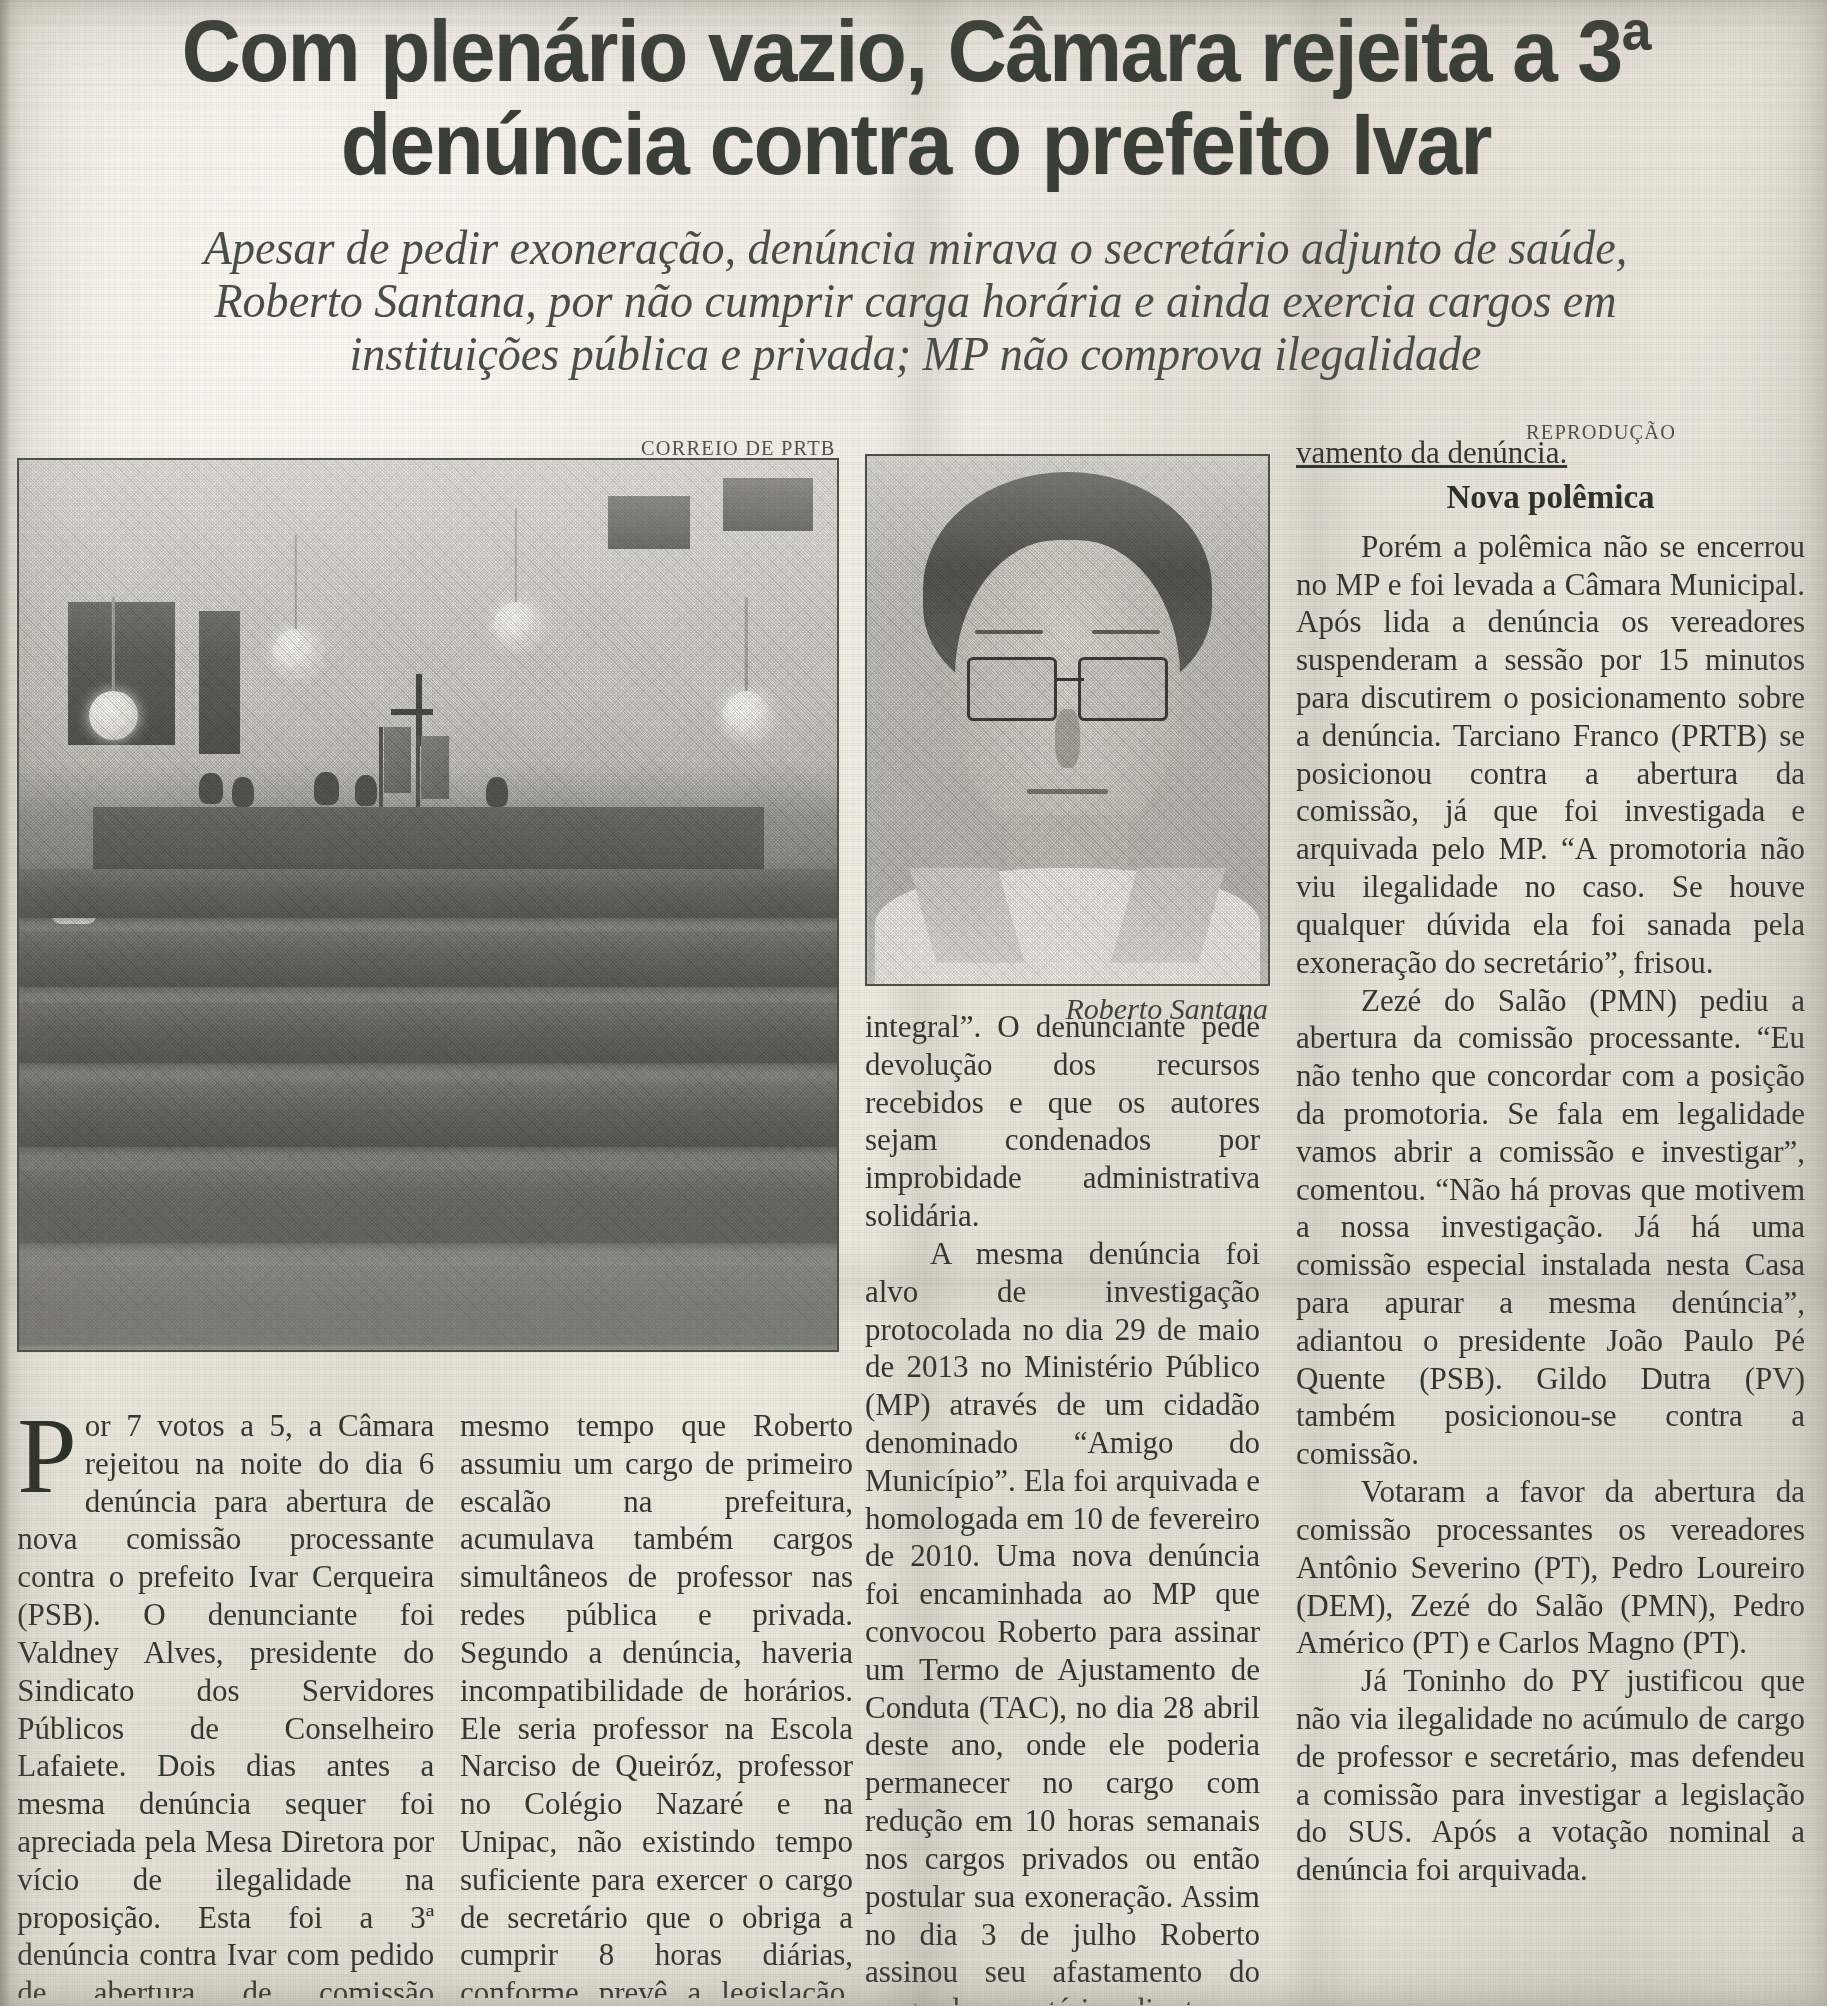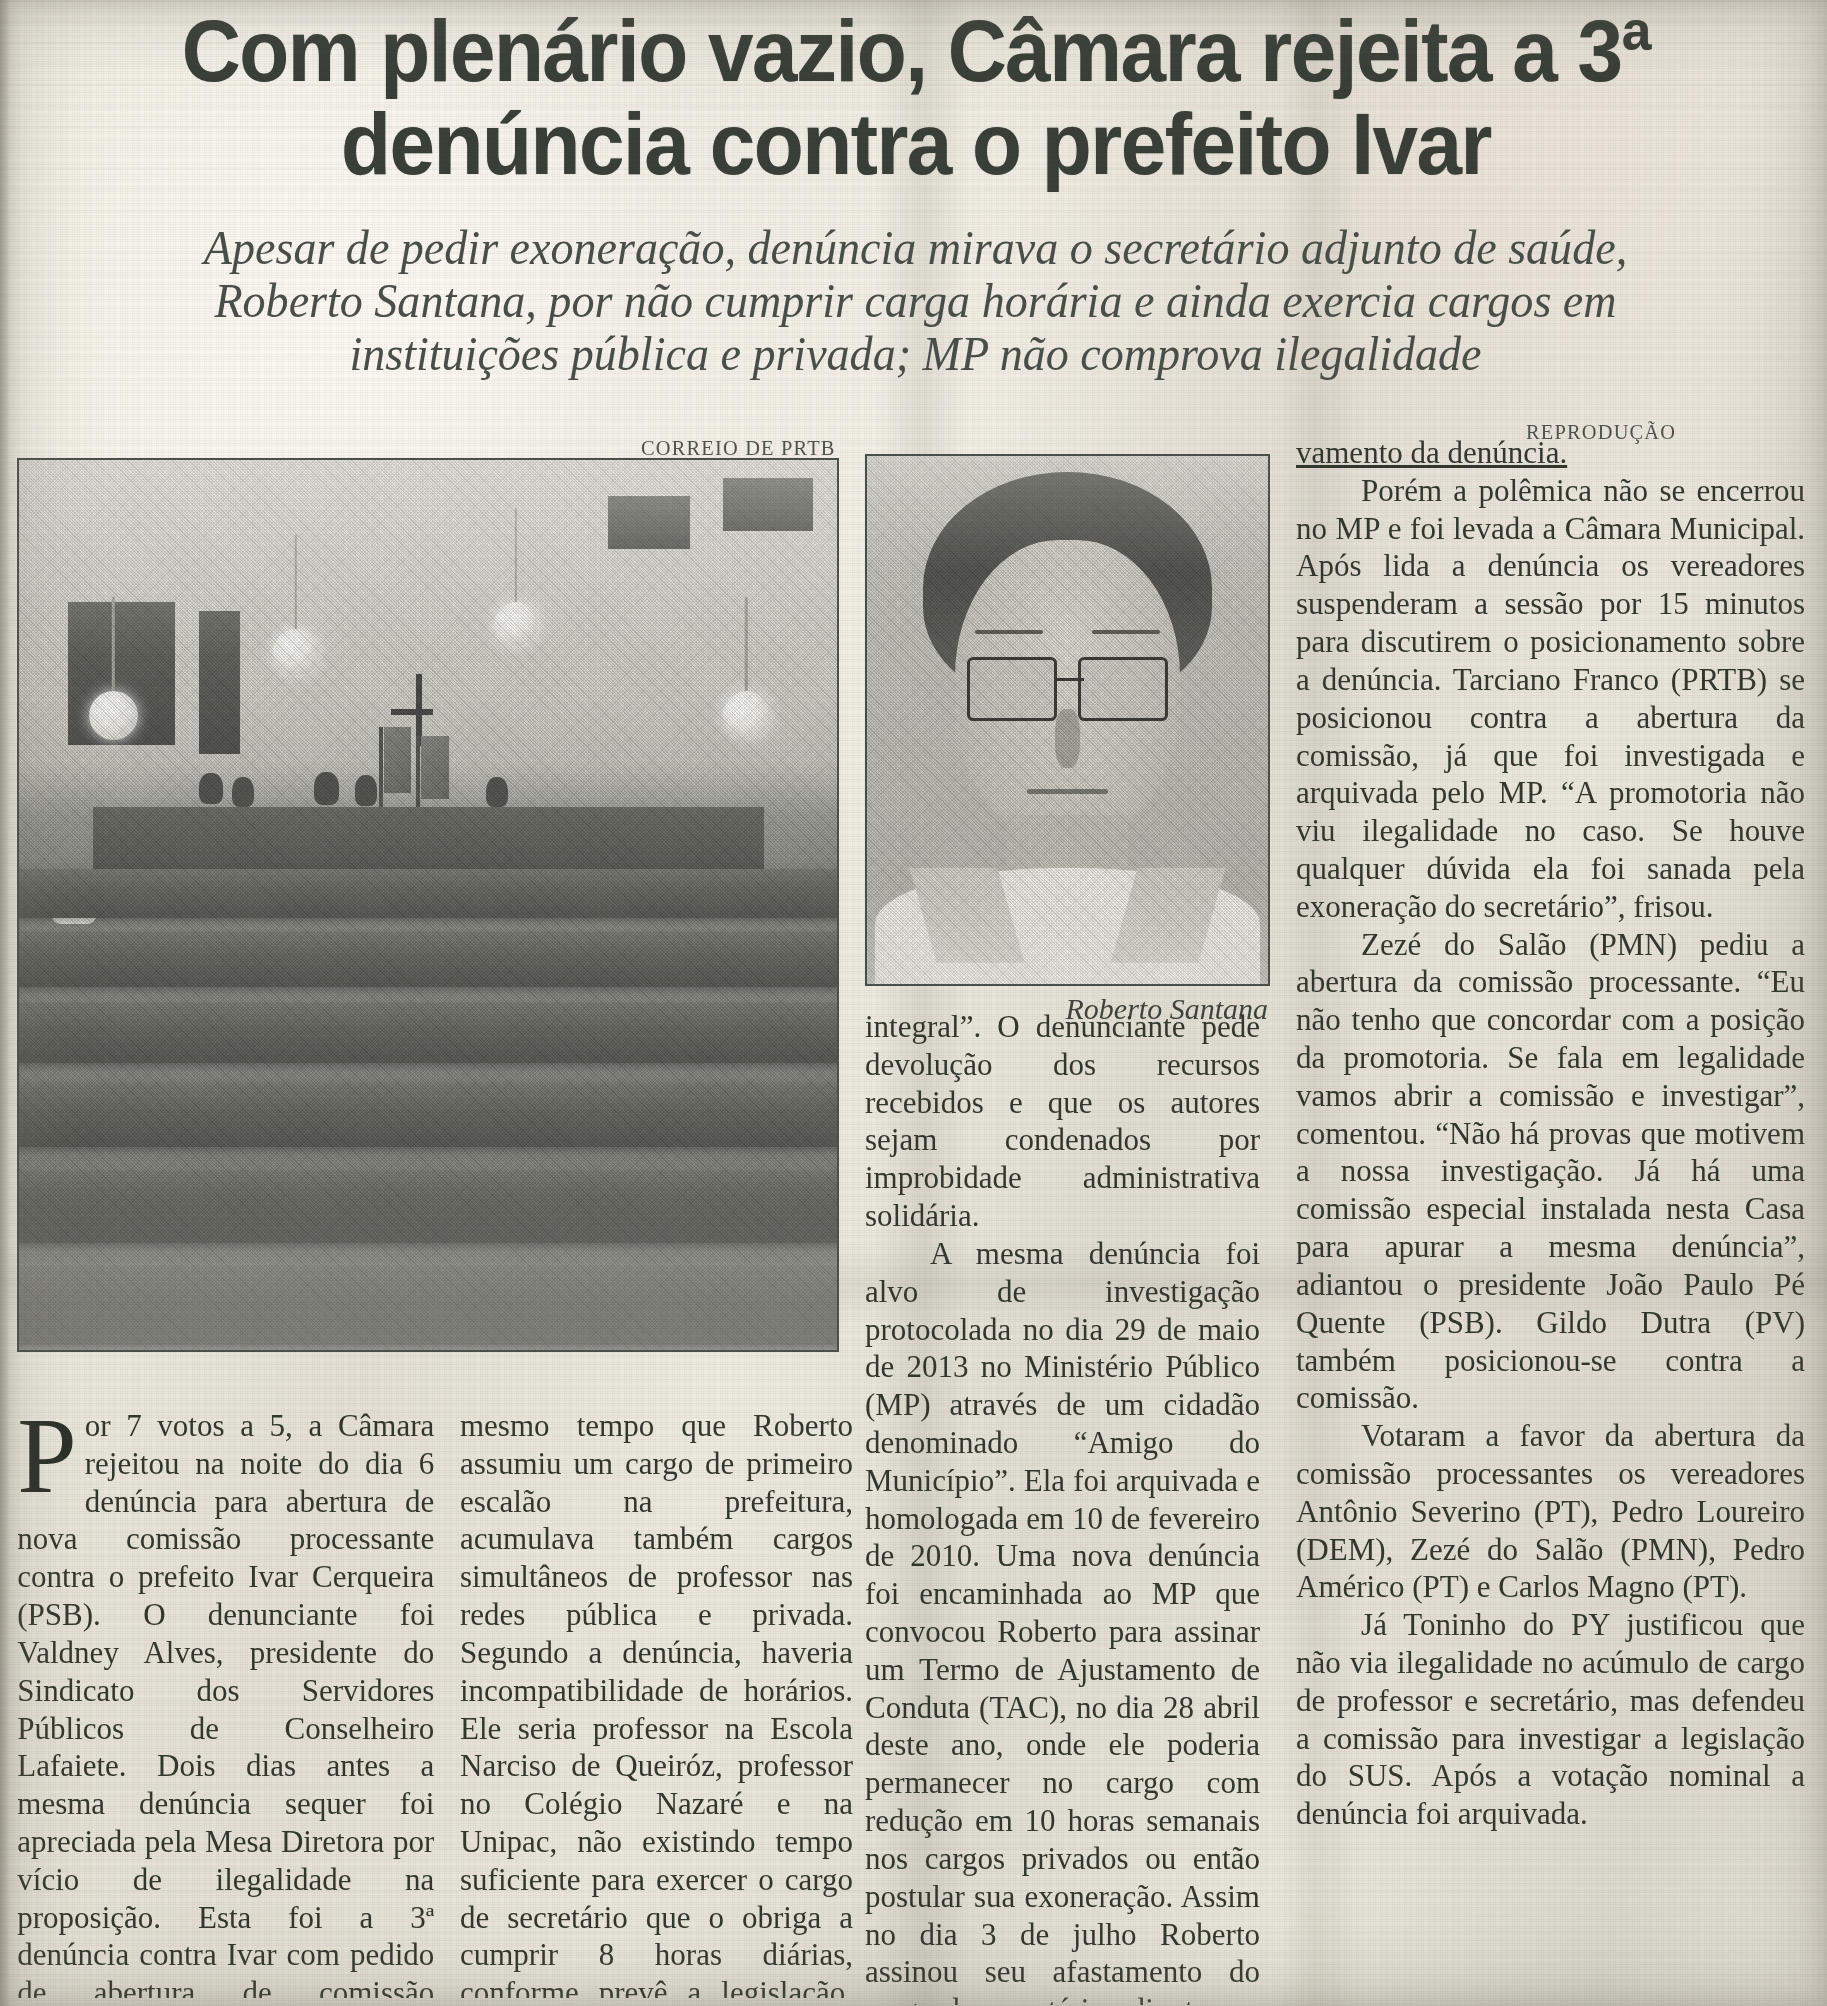--- a/index.html
+++ b/index.html
@@ -329,20 +329,21 @@
     <p class="cont">mesmo tempo que Roberto assumiu um cargo de primeiro escalão na prefeitura, acumulava também cargos simultâneos de professor nas redes pública e privada. Segundo a denúncia, haveria incompatibilidade de horários. Ele seria professor na Escola Narciso de Queiróz, professor no Colégio Nazaré e na Unipac, não existindo tempo suficiente para exercer o cargo de secretário que o obriga a cumprir 8 horas diárias, conforme prevê a legislação. Pela denúncia, conforme prevê o SUS, os cargos e funções de chefia só “poderão ser exercidos em regime de tempo</p>
   </div>
 
   <div class="col" id="col-3">
     <p class="cont">integral”. O denunciante pede devolução dos recursos recebidos e que os autores sejam condenados por improbidade administrativa solidária.</p>
     <p>A mesma denúncia foi alvo de investigação protocolada no dia 29 de maio de 2013 no Ministério Público (MP) através de um cidadão denominado “Amigo do Município”. Ela foi arquivada e homologada em 10 de fevereiro de 2010. Uma nova denúncia foi encaminhada ao MP que convocou Roberto para assinar um Termo de Ajustamento de Conduta (TAC), no dia 28 abril deste ano, onde ele poderia permanecer no cargo com redução em 10 horas semanais nos cargos privados ou então postular sua exoneração. Assim no dia 3 de julho Roberto assinou seu afastamento do cargo de secretário adjunto e o PM promoveu o arqui-</p>
   </div>
 
   <div class="col" id="col-4">
     <p class="cont">vamento da denúncia.</p>
+    <p class="subhead">Nova polêmica</p>
     <p>Porém a polêmica não se encerrou no MP e foi levada a Câmara Municipal. Após lida a denúncia os vereadores suspenderam a sessão por 15 minutos para discutirem o posicionamento sobre a denúncia. Tarciano Franco (PRTB) se posicionou contra a abertura da comissão, já que foi investigada e arquivada pelo MP. “A promotoria não viu ilegalidade no caso. Se houve qualquer dúvida ela foi sanada pela exoneração do secretário”, frisou.</p>
     <p>Zezé do Salão (PMN) pediu a abertura da comissão processante. “Eu não tenho que concordar com a posição da promotoria. Se fala em legalidade vamos abrir a comissão e investigar”, comentou. “Não há provas que motivem a nossa investigação. Já há uma comissão especial instalada nesta Casa para apurar a mesma denúncia”, adiantou o presidente João Paulo Pé Quente (PSB). Gildo Dutra (PV) também posicionou-se contra a comissão.</p>
     <p>Votaram a favor da abertura da comissão processantes os vereadores Antônio Severino (PT), Pedro Loureiro (DEM), Zezé do Salão (PMN), Pedro Américo (PT) e Carlos Magno (PT).</p>
     <p>Já Toninho do PY justificou que não via ilegalidade no acúmulo de cargo de professor e secretário, mas defendeu a comissão para investigar a legislação do SUS. Após a votação nominal a denúncia foi arquivada.</p>
   </div>
 
 </div>
 
 <div id="grain"></div>
 <div class="tape"></div>

